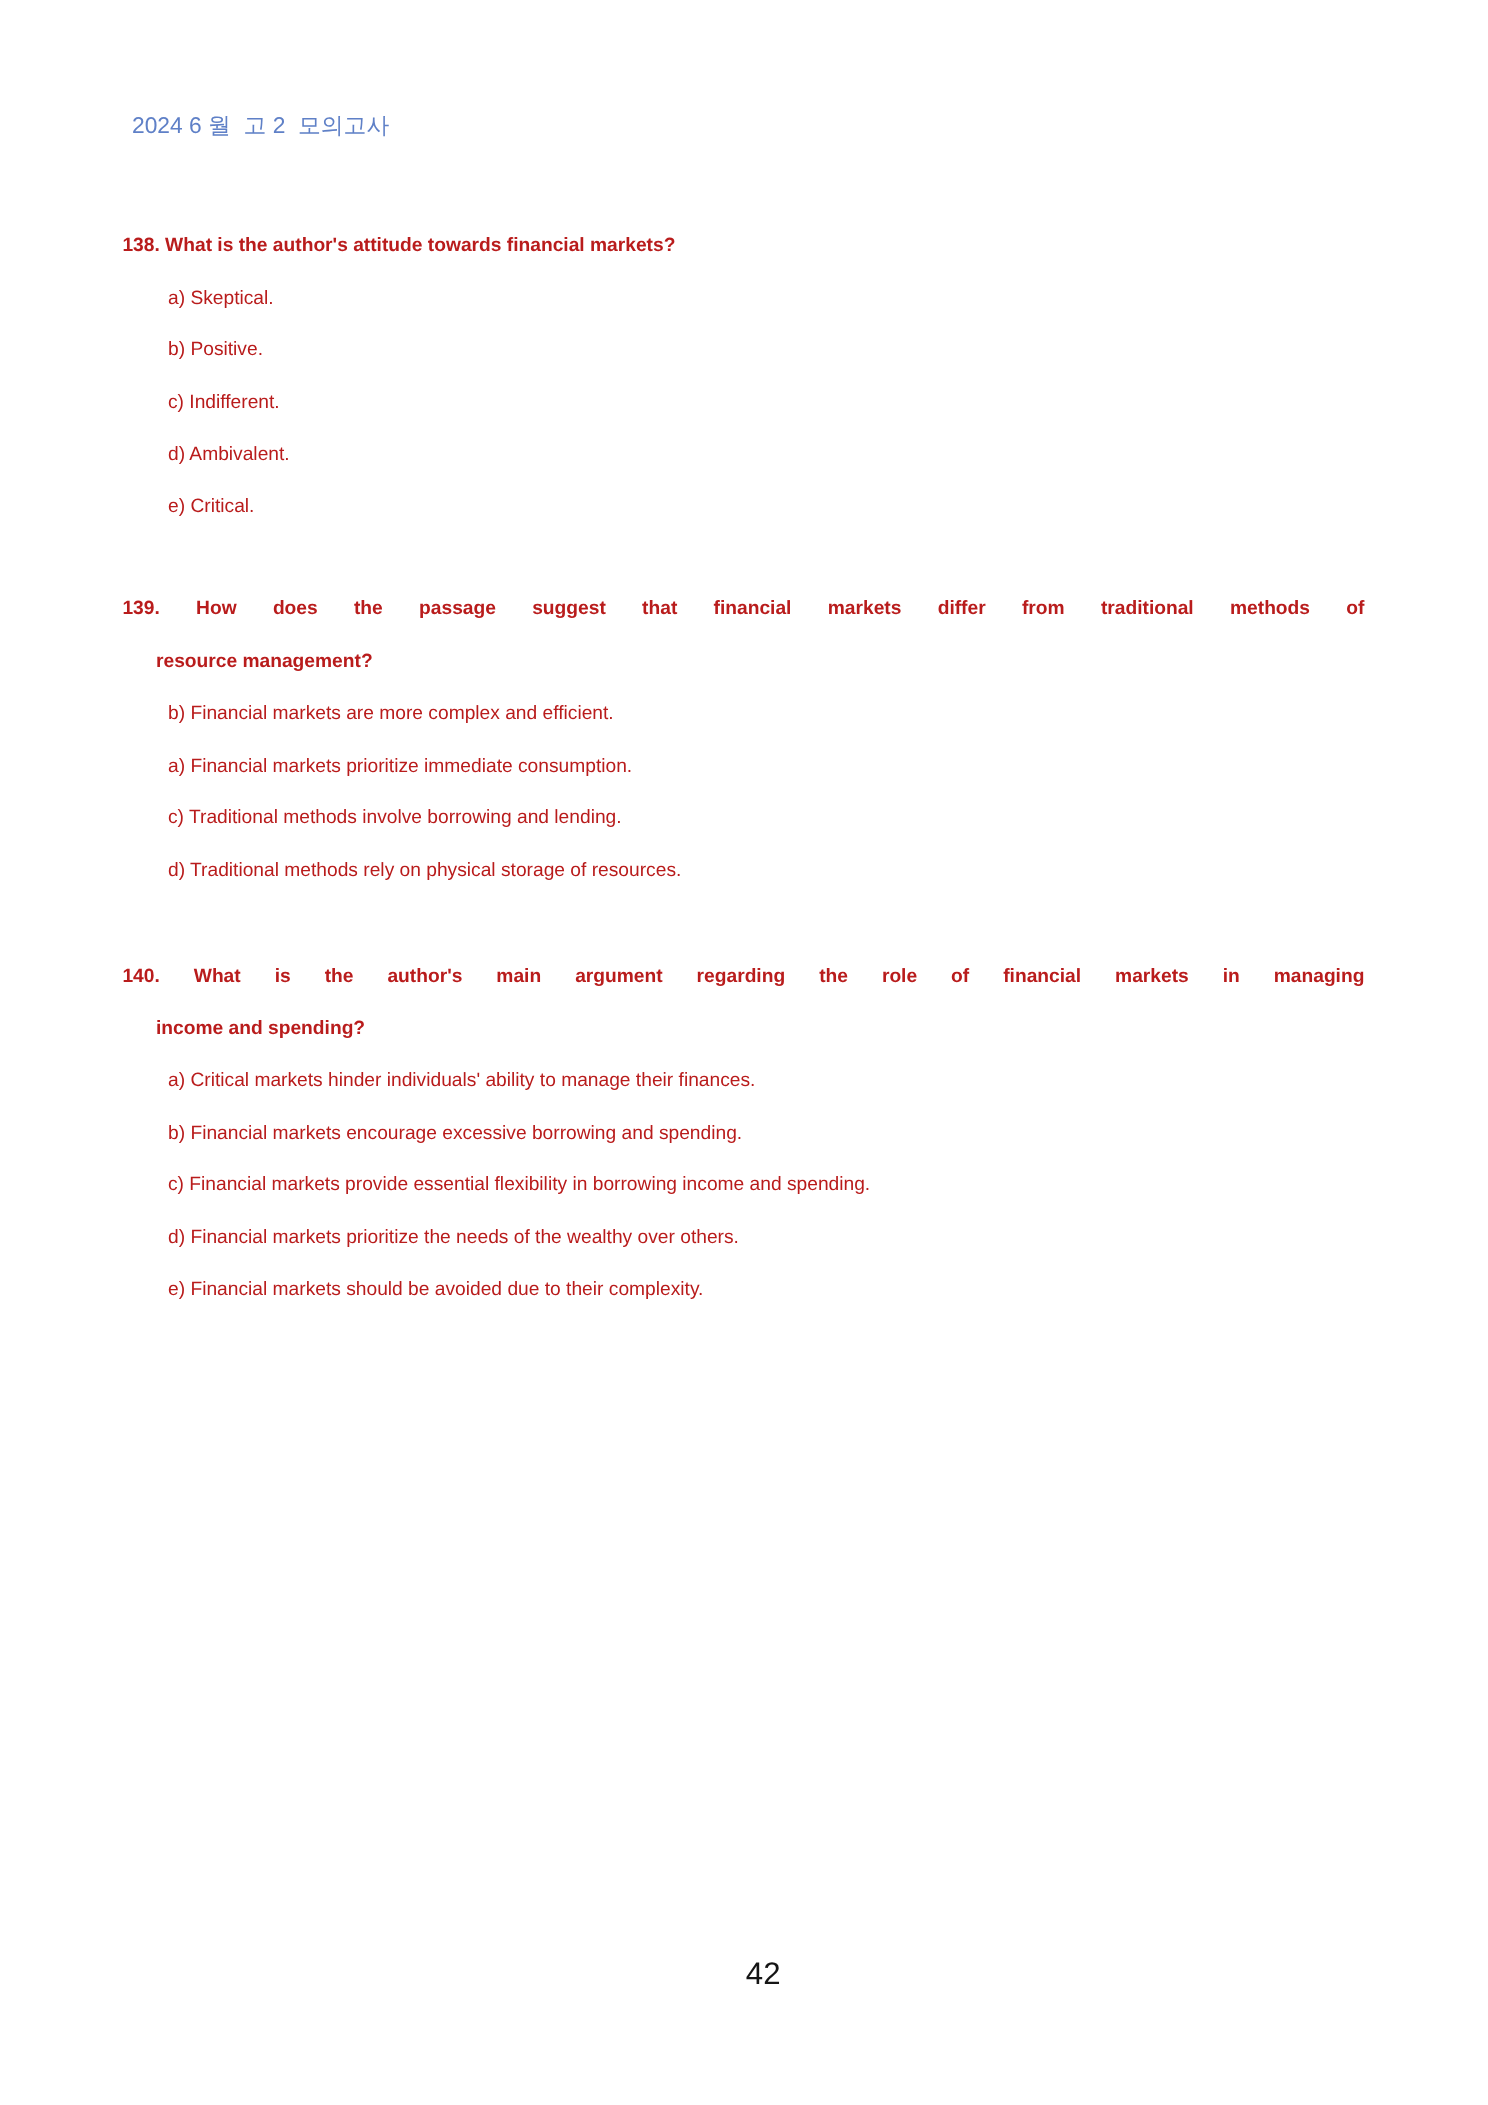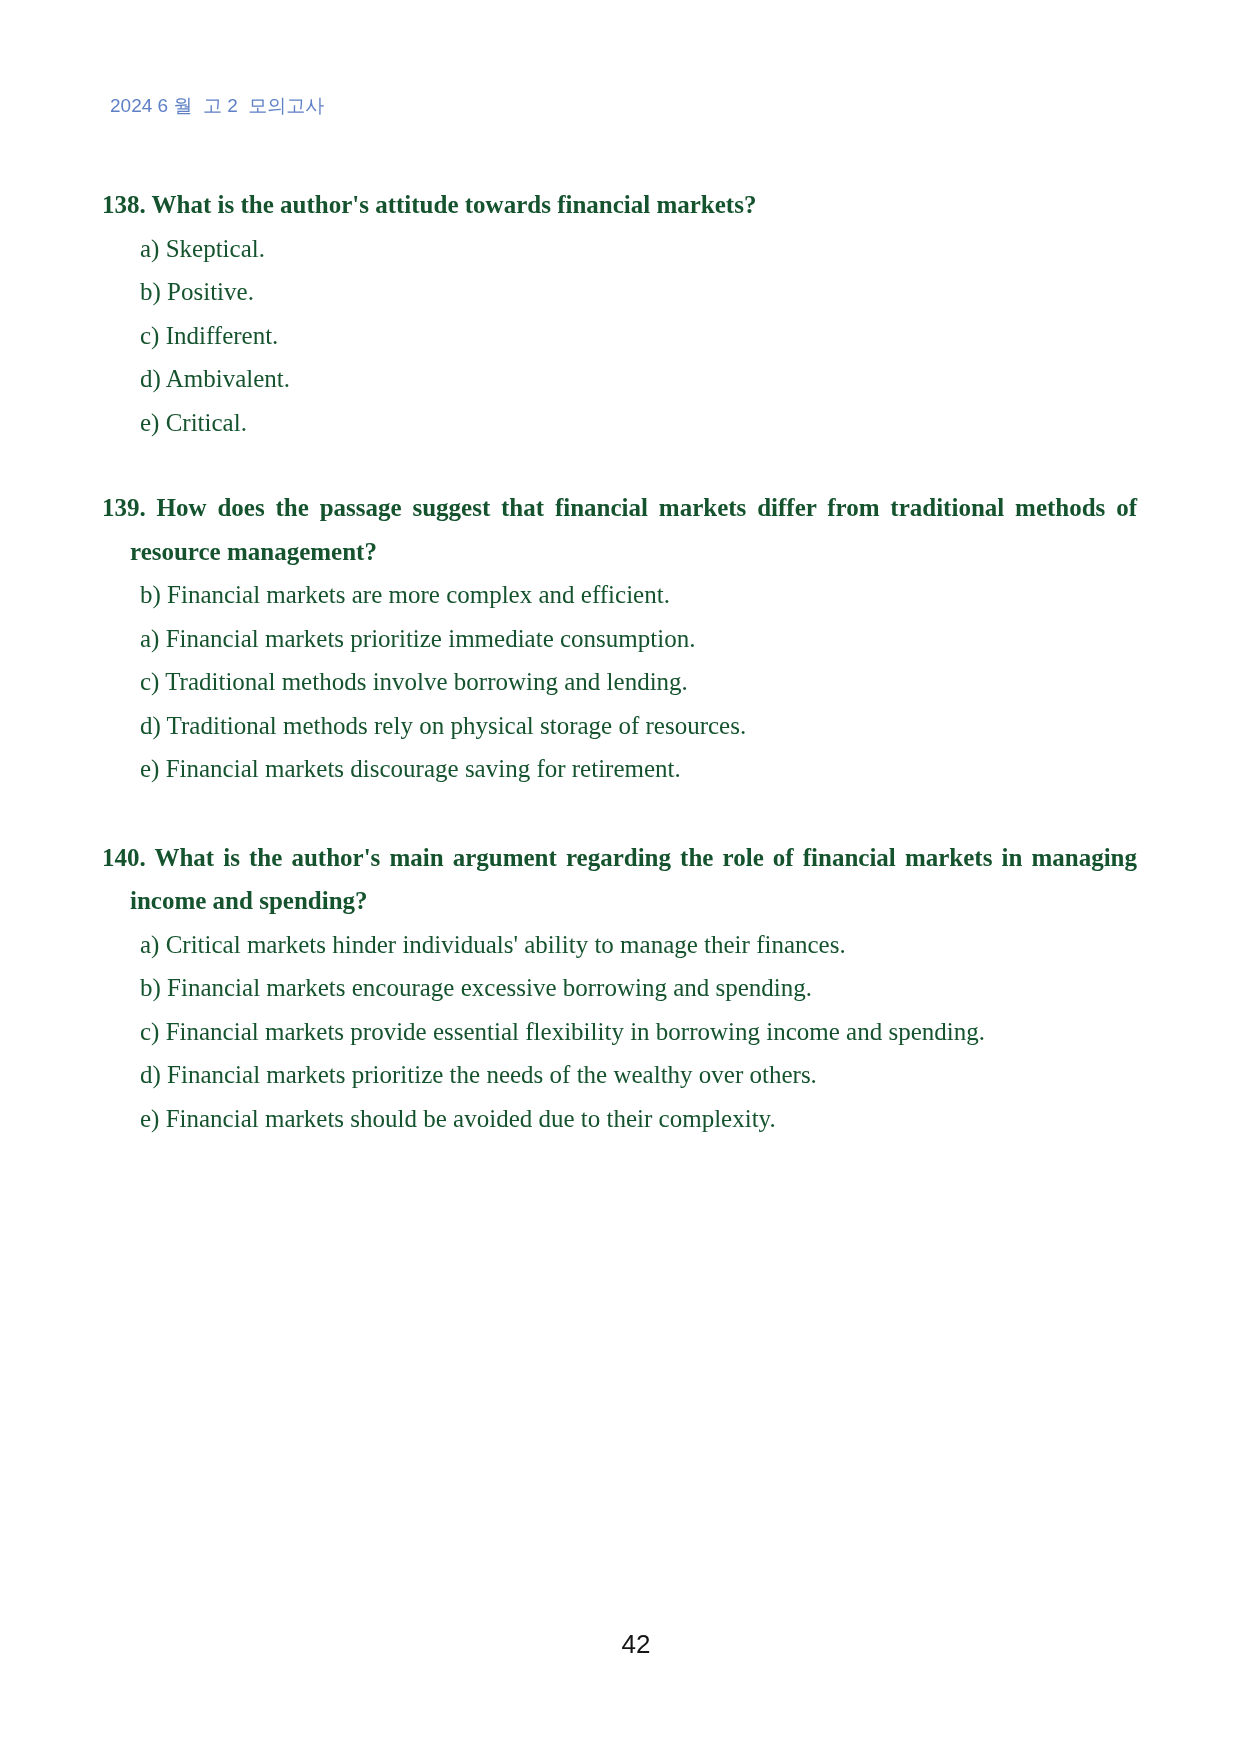--- a/index.html
+++ b/index.html
@@ -22,24 +22,24 @@
     font-size: 19px;
     line-height: 24px;
     color: #5f80c7;
     white-space: pre;
   }
   .content {
     position: absolute;
     left: 102px;
     top: 183px;
     width: 1035px;
-    font-family: Liberation Serif, serif;
-    font-size: 25px;
+    font-family: Liberation Sans, sans-serif;
+    font-size: 16px;
     line-height: 43.5px;
-    color: #14532d;
+    color: #b91c1c;
   }
   .question {
     margin: 0 0 42px 0;
   }
   .question.q-mid {
     margin-bottom: 45px;
   }
   .q-line {
     font-weight: bold;
   }
@@ -88,21 +88,20 @@
     </section>
 
     <section class="question q-mid">
       <div class="q-line justified"><span class="q-num">139.</span> <span>How does the passage suggest that financial markets differ from traditional methods of</span></div>
       <div class="q-line cont">resource management?</div>
       <div class="options">
         <div class="option">b) Financial markets are more complex and efficient.</div>
         <div class="option">a) Financial markets prioritize immediate consumption.</div>
         <div class="option">c) Traditional methods involve borrowing and lending.</div>
         <div class="option">d) Traditional methods rely on physical storage of resources.</div>
-        <div class="option">e) Financial markets discourage saving for retirement.</div>
       </div>
     </section>
 
     <section class="question">
       <div class="q-line justified"><span class="q-num">140.</span> <span>What is the author's main argument regarding the role of financial markets in managing</span></div>
       <div class="q-line cont">income and spending?</div>
       <div class="options">
         <div class="option">a) Critical markets hinder individuals' ability to manage their finances.</div>
         <div class="option">b) Financial markets encourage excessive borrowing and spending.</div>
         <div class="option">c) Financial markets provide essential flexibility in borrowing income and spending.</div>

